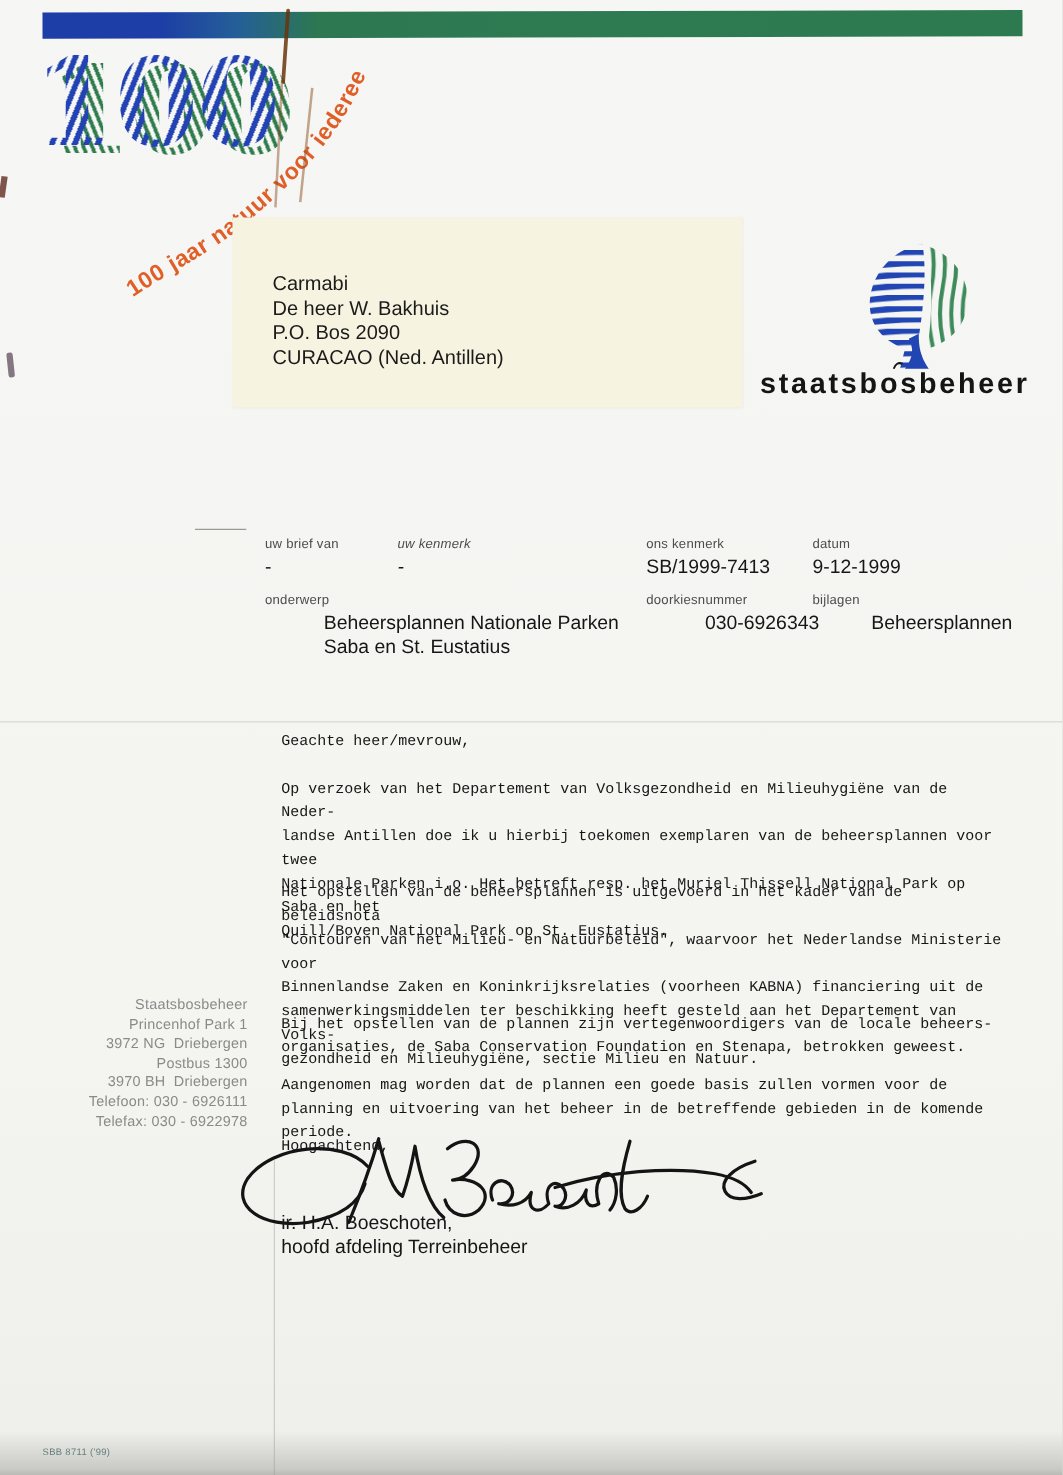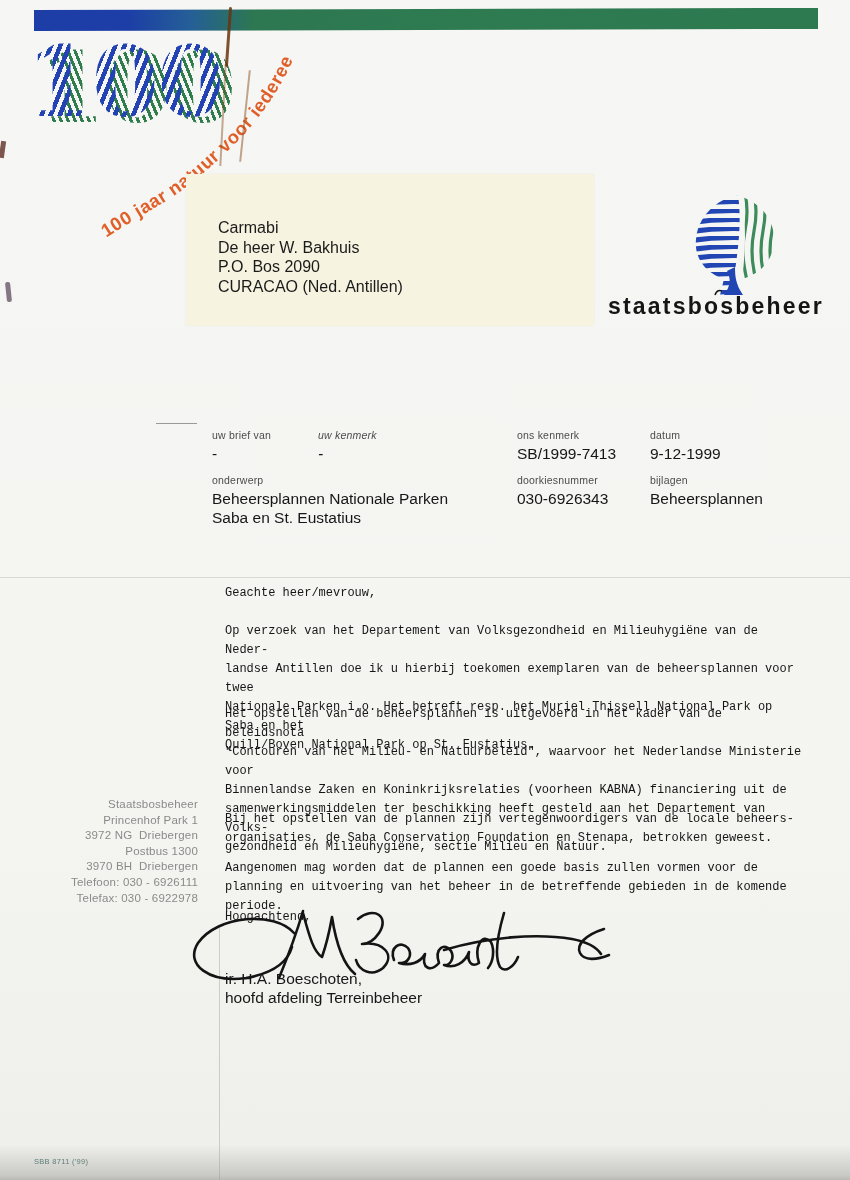--- a/index.html
+++ b/index.html
@@ -55,21 +55,21 @@
   .sbb-tree{position:absolute;left:686px;top:190px;width:96px;height:112px;}
   .sbb-wordmark{
     position:absolute;left:608px;top:293px;width:210px;
     font-size:23px;font-weight:700;letter-spacing:2.2px;color:#151515;
   }
   .sbb-accent{position:absolute;left:714px;top:288px;width:9px;height:8px;}
   
   .meta-label{position:absolute;font-size:10.5px;color:#4c4c4c;letter-spacing:.2px;text-align:right;}
   .meta-value{position:absolute;font-size:15.5px;color:#161616;line-height:19px;white-space:pre-line;}
   .mc1{left:212px;} .mc2{left:318px;font-style:italic;} .mc3{left:517px;} .mc4{left:650px;}
-  .mr1l{top:429px;} .mr1v{top:444px;} .mr2l{top:474px;} .mr2v{top:489px;}
+  .mr1l{top:429px;} .mr1v{top:444px;} .mr2l{top:474px;} .mr2v{top:489px;margin-left:47px;}
   
   .bodytext{position:absolute;left:225px;width:578px;font-size:12px;line-height:19px;color:#161616;white-space:pre-line;font-family:Liberation Mono, monospace;}
   .salutation{top:584px;}
   .p0{top:622px;} .p1{top:705px;} .p2{top:810px;} .p3{top:859px;}
   .closing{top:908px;}
   .signature-svg{position:absolute;left:182px;top:903px;width:440px;height:92px;overflow:visible;}
   .signer{position:absolute;left:225px;top:969px;font-size:15.5px;line-height:19px;color:#161616;white-space:pre-line;}
   
   .sender{
     position:absolute;left:28px;top:797px;width:170px;text-align:right;

